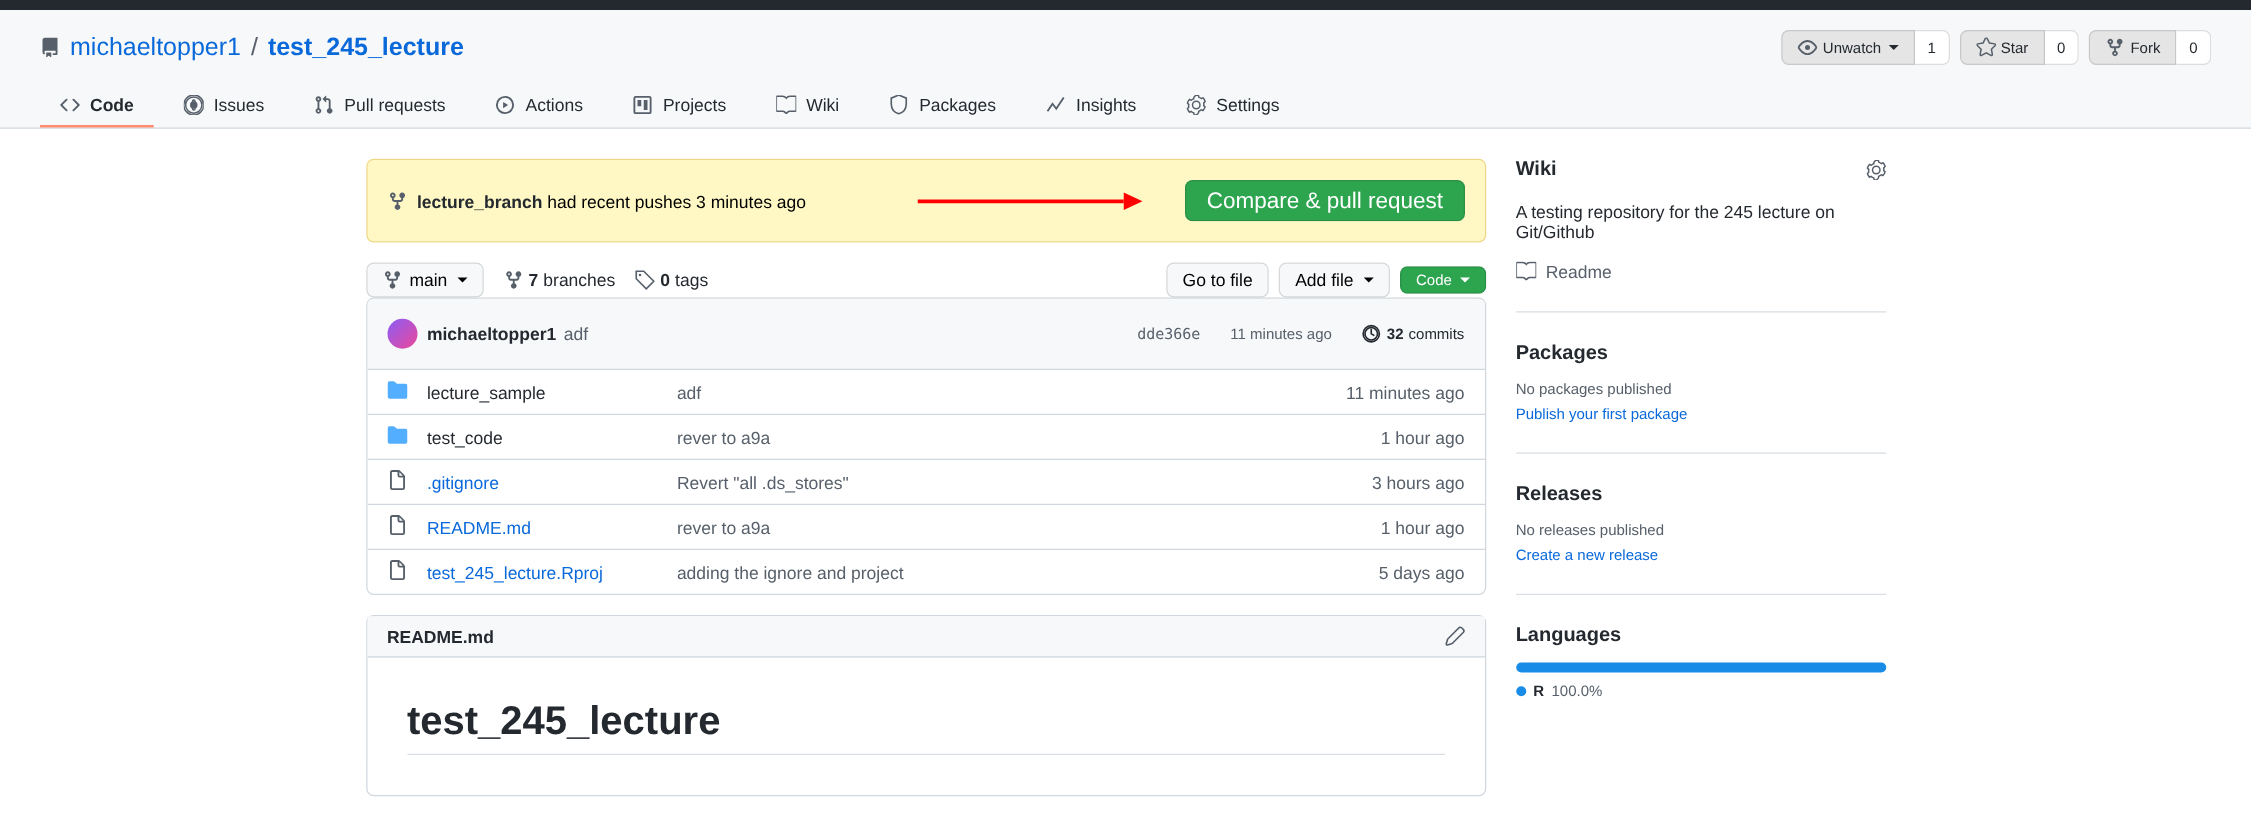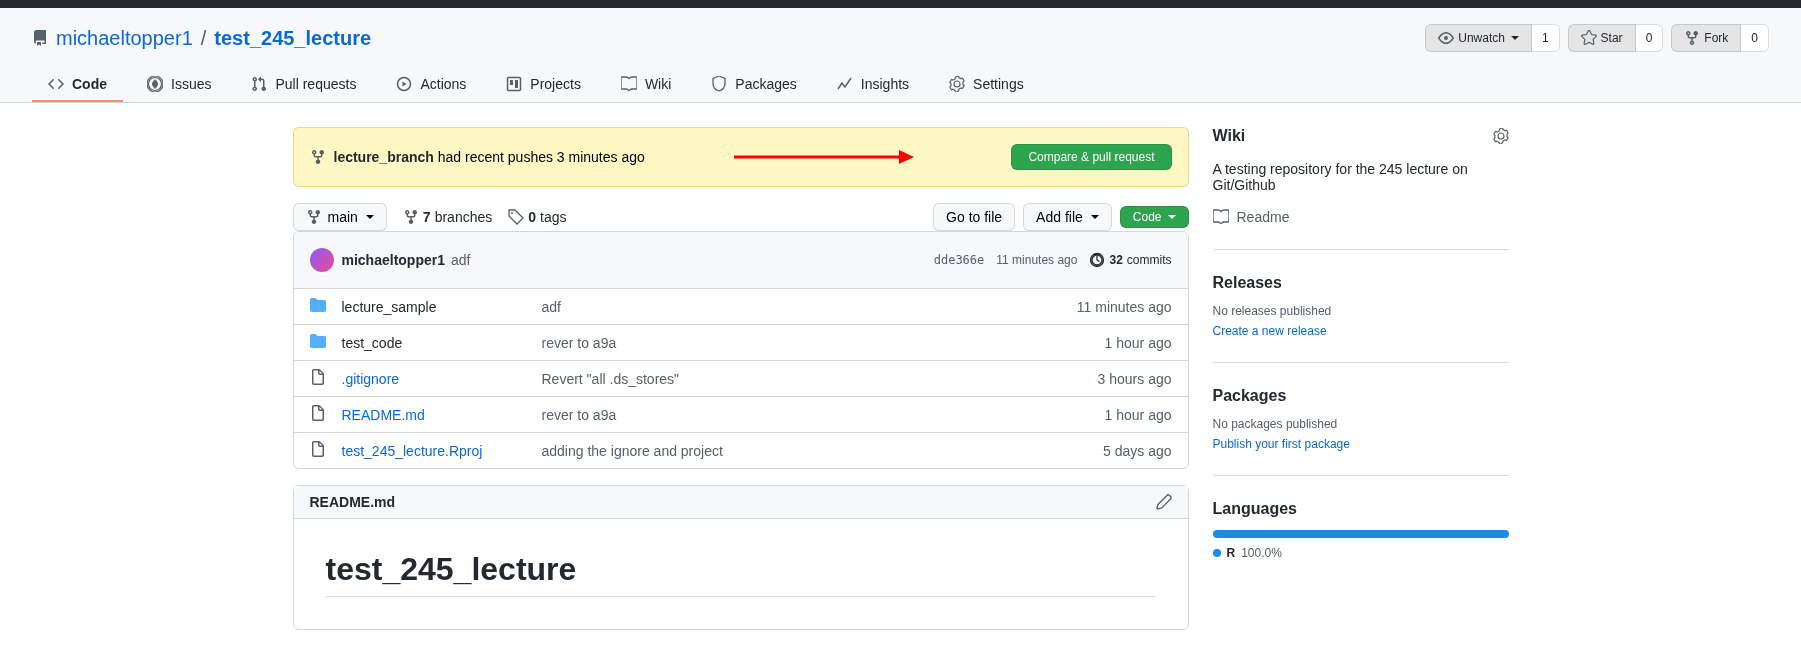--- a/index.html
+++ b/index.html
@@ -20,35 +20,35 @@
     .tab-nav { display: flex; gap: 8px; }
     .tab { display: inline-flex; align-items: center; gap: 8px; padding: 8px 16px; font-size: 14px; color: #24292f; cursor: pointer; border-bottom: 2px solid transparent; }
     .tab.active { border-bottom-color: #fd8c73; font-weight: 600; }
     .main-wrap { max-width: 1280px; margin: 0 auto; padding: 24px 32px; display: flex; gap: 24px; }
     .main-left { flex: 1; min-width: 0; }
     .main-right { width: 296px; flex-shrink: 0; }
     .flash { display: flex; align-items: center; justify-content: space-between; padding: 16px; background: #fff8c5; border: 1px solid rgba(212,167,44,0.4); border-radius: 6px; margin-bottom: 16px; position: relative; }
     .flash-left { display: flex; align-items: center; gap: 8px; }
     .flash-left .branch-name { font-weight: 600; }
     .flash-left .msg { color: #000000; }
-    .btn-primary { background: #2da44e; color: #fff; border: 1px solid rgba(27,31,36,0.15); border-radius: 6px; padding: 5px 16px; font-size: 12px; font-weight: 500; cursor: pointer; }
+    .btn-primary { background: #2da44e; color: #fff; border: 1px solid rgba(27,31,36,0.15); border-radius: 6px; padding: 5px 16px; font-size: 18px; font-weight: 500; cursor: pointer; }
     .btn-primary-sm { background: #2da44e; color: #fff; border: 1px solid rgba(27,31,36,0.15); border-radius: 6px; padding: 3px 12px; font-size: 12px; font-weight: 500; cursor: pointer; display: inline-flex; align-items: center; gap: 4px; }
     .arrow { position: absolute; left: 440px; top: 50%; transform: translateY(-50%); }
     .file-nav { display: flex; align-items: center; justify-content: space-between; }
     .file-nav-left { display: flex; align-items: center; gap: 16px; }
     .btn-outline { display: inline-flex; align-items: center; gap: 6px; padding: 5px 12px; font-size: 14px; background: #f6f8fa; border: 1px solid rgba(27,31,36,0.15); border-radius: 6px; cursor: pointer; font-weight: 500; }
     .branch-info { display: inline-flex; align-items: center; gap: 4px; font-size: 14px; color: #24292f; }
     .branch-info .num { font-weight: 600; }
     .file-nav-right { display: flex; align-items: center; gap: 8px; }
     .file-list { border: 1px solid #d0d7de; border-radius: 6px; overflow: hidden; margin-bottom: 16px; }
     .file-list-header { display: flex; align-items: center; padding: 16px; background: #f6f8fa; border-bottom: 1px solid #d0d7de; }
     .avatar { width: 24px; height: 24px; border-radius: 50%; background: linear-gradient(135deg, #8b5cf6, #ec4899); margin-right: 8px; }
     .commit-author { font-weight: 600; margin-right: 6px; }
     .commit-msg { color: #57606a; }
-    .commit-meta { margin-left: auto; display: flex; align-items: center; gap: 12px; font-size: 12px; color: #57606a; }
+    .commit-meta { margin-left: auto; display: flex; align-items: center; gap: 24px; font-size: 12px; color: #57606a; }
     .commit-sha { font-family: ui-monospace, monospace; }
     .commits-link { display: inline-flex; align-items: center; gap: 4px; color: #24292f; }
     .commits-link .num { font-weight: 600; }
     .file-row { display: flex; align-items: center; padding: 8px 16px; border-bottom: 1px solid #d0d7de; }
     .file-row:last-child { border-bottom: none; }
     .file-row .icon { width: 16px; margin-right: 16px; flex-shrink: 0; }
     .file-row .name { width: 200px; color: #24292f; }
     .file-row .name a { color: #0969da; text-decoration: none; }
     .file-row .name.dir a { color: #24292f; }
     .file-row .msg { flex: 1; color: #57606a; }
@@ -323,29 +323,29 @@
       <p class="sidebar-desc">A testing repository for the 245 lecture on Git/Github</p>
       <a class="sidebar-link">
         <svg class="icon-svg" width="16" height="16" viewBox="0 0 16 16">
             <path d="M0 1.75A.75.75 0 01.75 1h4.253c1.227 0 2.317.59 3 1.501A3.744 3.744 0 0111.006 1h4.245a.75.75 0 01.75.75v10.5a.75.75 0 01-.75.75h-4.507a2.25 2.25 0 00-1.591.659l-.622.621a.75.75 0 01-1.06 0l-.622-.621A2.25 2.25 0 005.258 13H.75a.75.75 0 01-.75-.75V1.75z" fill="none" stroke="#57606a" stroke-width="1.3"></path>
           </svg>
         <span>Readme</span>
       </a>
     </div>
 
     <div class="sidebar-block">
+      <h2 class="sidebar-title" style="margin-bottom:12px">Packages</h2>
+      <p class="sidebar-muted">No packages published</p>
+      <a class="sidebar-action">Publish your first package</a>
+    </div>
+
+    <div class="sidebar-block">
       <h2 class="sidebar-title" style="margin-bottom:12px">Releases</h2>
       <p class="sidebar-muted">No releases published</p>
       <a class="sidebar-action">Create a new release</a>
-    </div>
-
-    <div class="sidebar-block">
-      <h2 class="sidebar-title" style="margin-bottom:12px">Packages</h2>
-      <p class="sidebar-muted">No packages published</p>
-      <a class="sidebar-action">Publish your first package</a>
     </div>
 
     <div class="sidebar-block">
       <h2 class="sidebar-title" style="margin-bottom:12px">Languages</h2>
       <div class="lang-bar"></div>
       <div class="lang-item">
         <span class="lang-dot"></span>
         <span class="lang-name">R</span>
         <span class="lang-pct">100.0%</span>
       </div>

